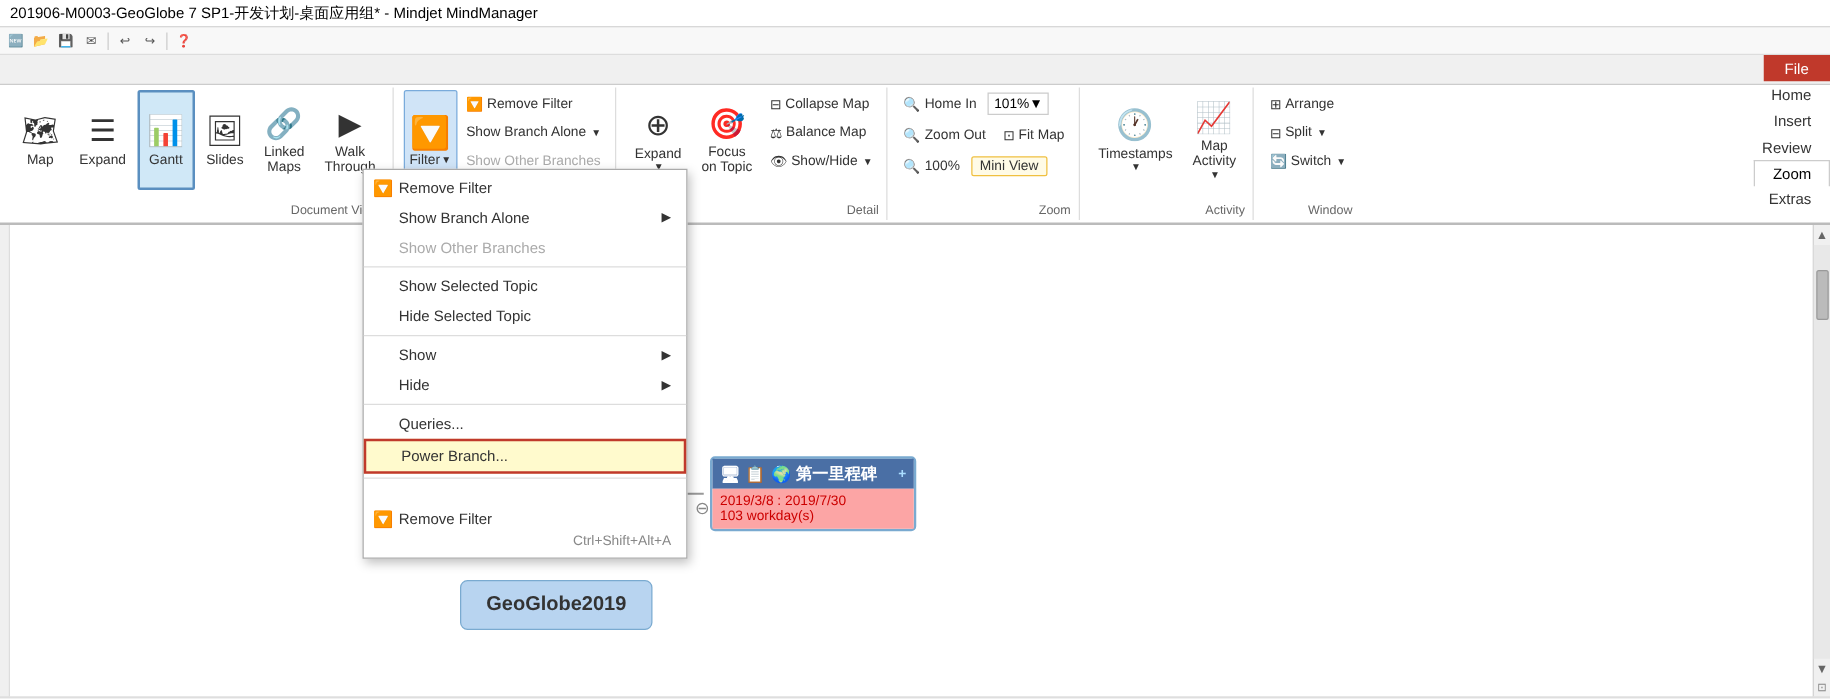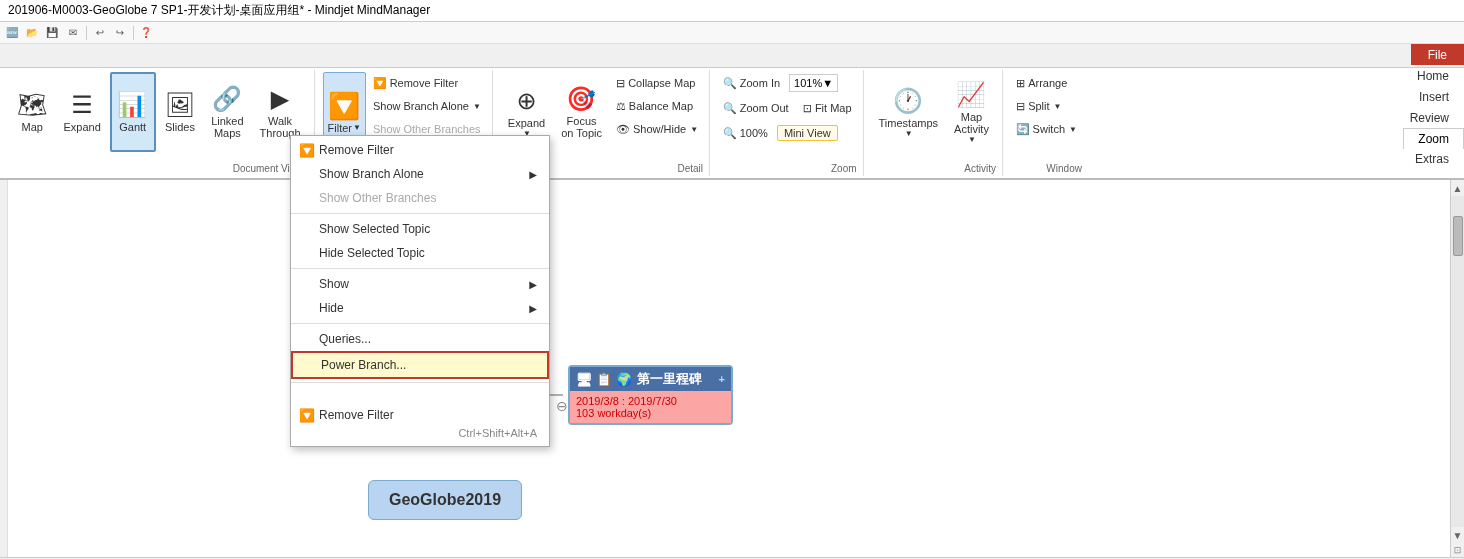--- a/index.html
+++ b/index.html
@@ -239,21 +239,21 @@
       flex: 1;
       background: #fff;
       position: relative;
       overflow: hidden;
     }
 
     
     .node-main {
       position: absolute;
       left: 360px;
-      top: 300px;
+      top: 284px;
       background: #b8d4f0;
       border: 1px solid #7aaad0;
       border-radius: 6px;
       padding: 10px 20px;
       font-size: 16px;
       font-weight: bold;
       color: #333;
       white-space: nowrap;
     }
 
@@ -480,21 +480,21 @@
       </div>
     </div>
     <div class="ribbon-group-label">Detail</div>
   </div>
 
   <div class="ribbon-group">
     <div class="ribbon-group-content" style="flex-direction:column; gap:3px;">
       <div style="display:flex; align-items:center; gap:4px;">
         <div class="rb-small">
           <span>🔍</span>
-          <span>Zoom In</span>
+          <span>Home In</span>
         </div>
         <div class="zoom-box">
           <span>101%</span>
           <span>▼</span>
         </div>
       </div>
       <div style="display:flex; align-items:center; gap:4px;">
         <div class="rb-small">
           <span>🔍</span>
           <span>Zoom Out</span>

